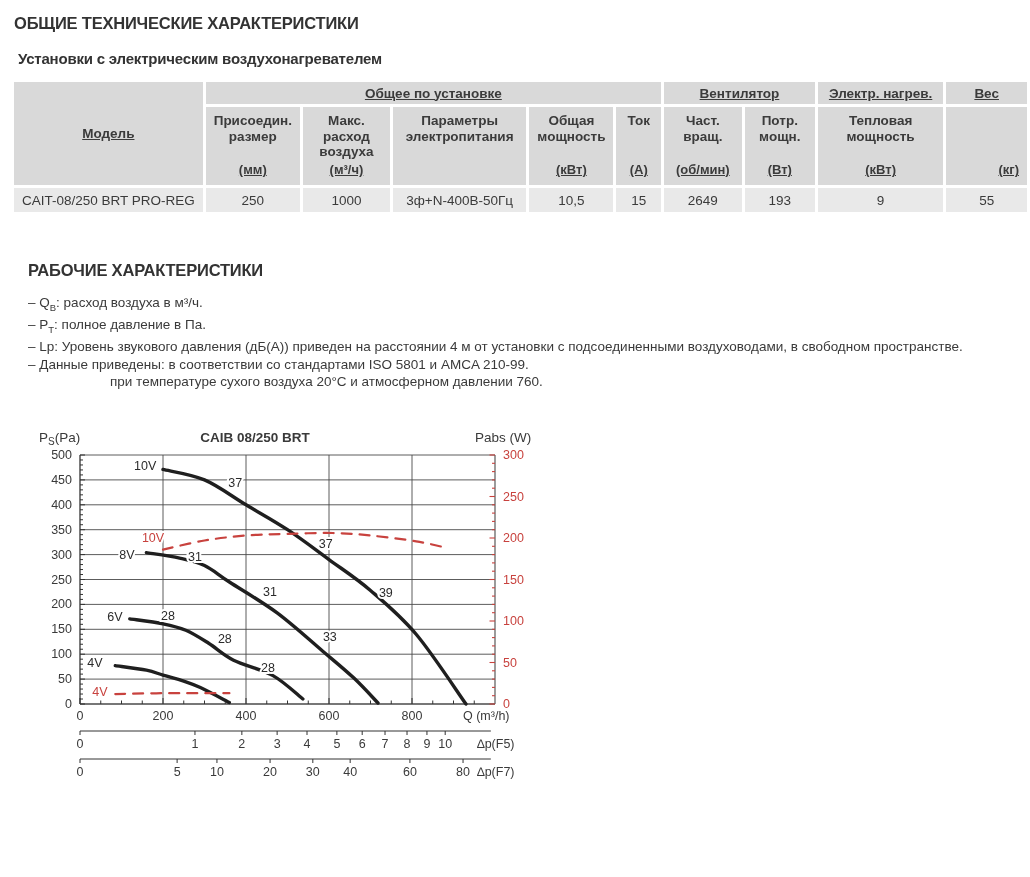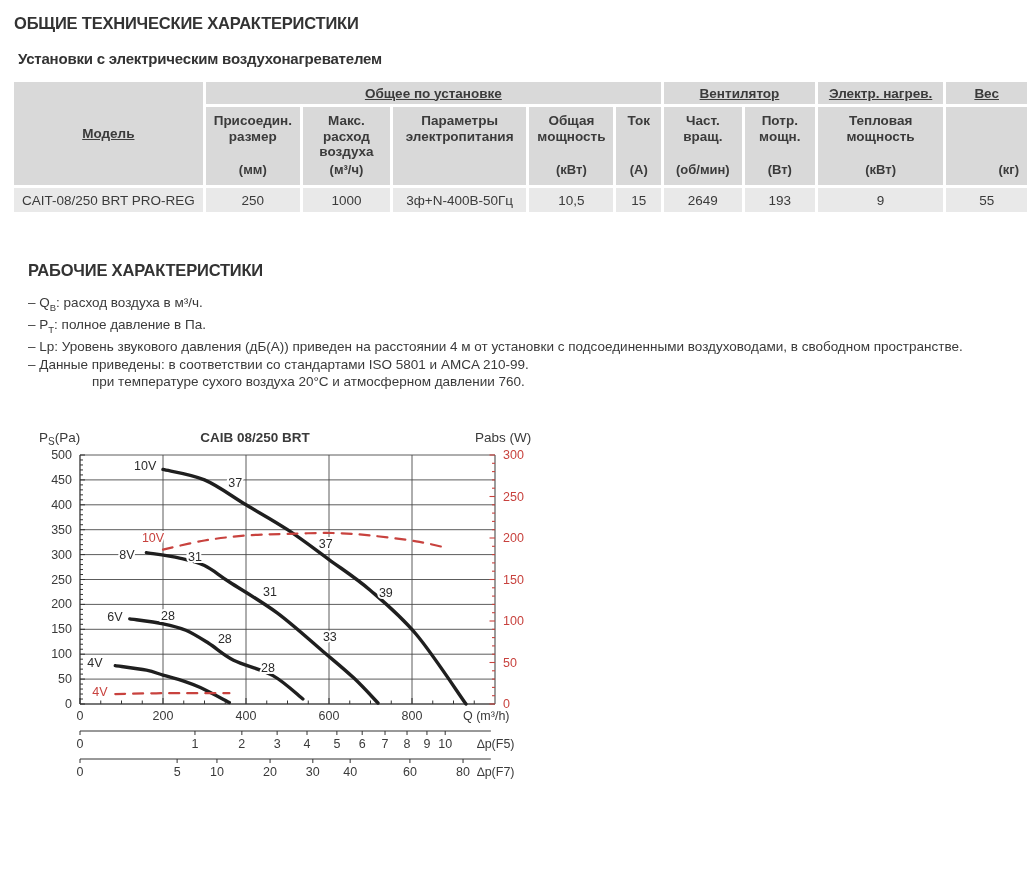--- a/index.html
+++ b/index.html
@@ -12,25 +12,25 @@
   table.specs{position:absolute;left:11px;top:79px;border-collapse:separate;border-spacing:3px;table-layout:fixed;}
   table.specs td{background:#d9d9d9;text-align:center;vertical-align:middle;font-size:13.5px;color:#3b3b3b;padding:0;}
   table.specs tr.grp td{height:22px;font-weight:bold;text-decoration:underline;}
   table.specs tr.hdr td{height:78px;font-weight:bold;vertical-align:top;}
   table.specs td.model-cell{font-weight:bold;}
   table.specs tr.dat td{background:#e9e9e9;height:24px;font-weight:normal;}
   .hwrap{height:78px;display:flex;flex-direction:column;justify-content:space-between;align-items:center;padding:6px 8px 8px 8px;box-sizing:border-box;}
   .hwrap.toponly{justify-content:flex-start;}
   .hwrap.botonly{justify-content:flex-end;margin-left:44px;}
   .hname{line-height:15.5px;}
-  .hunit{line-height:14px;font-size:13px;}
+  .hunit{line-height:14px;font-size:13px;text-decoration:underline;}
 
   .notes{position:absolute;left:28px;top:294px;font-size:13.5px;line-height:17.5px;color:#3a3a3a;width:990px;}
   .notes sub{font-size:9.5px;}
-  .note-indent{margin-left:64px;}
+  .note-indent{margin-left:82px;}
 
   #chart{position:absolute;left:25px;top:424px;width:540px;height:375px;}
   #chart text{font-family:"Liberation Sans",sans-serif;}
   #chart .tick{font-size:12.5px;fill:#3a3a3a;}
   #chart .rtick{font-size:12.5px;}
   #chart .ctitle{font-size:13.5px;fill:#3a3a3a;}
   #chart .clabel{font-size:12.5px;}
 </style>
 </head>
 <body>

